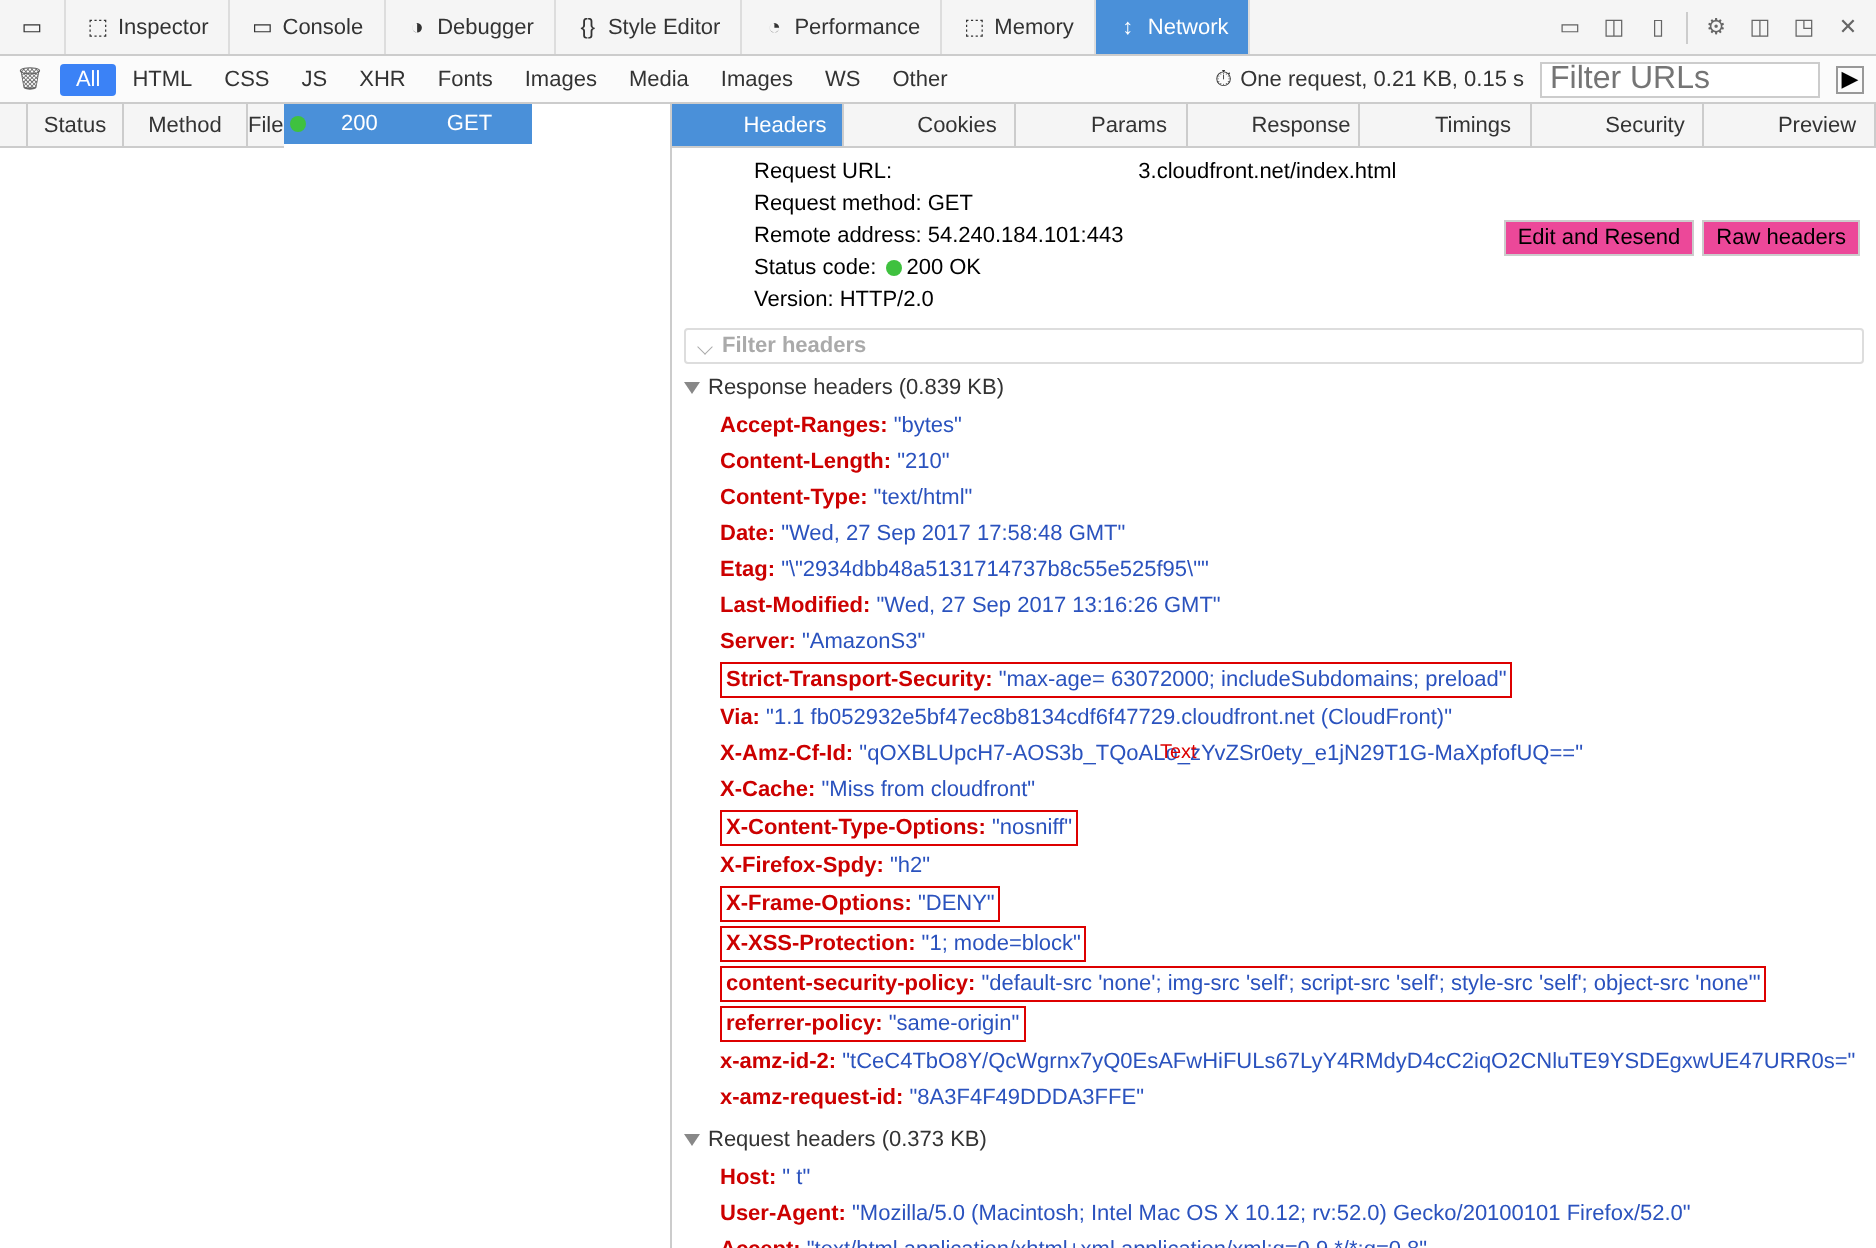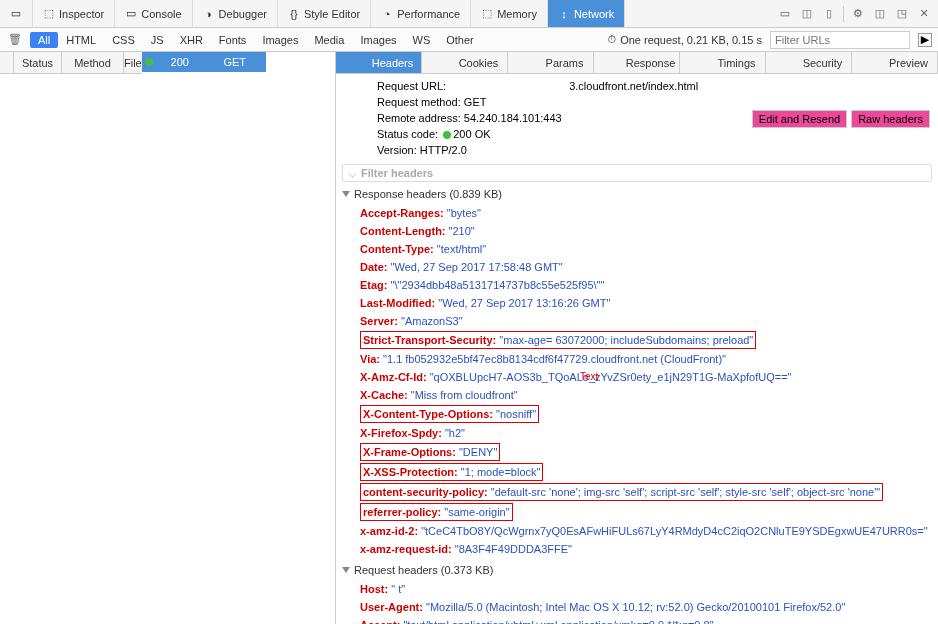--- a/index.html
+++ b/index.html
@@ -11,21 +11,21 @@
 .toolbar-right { margin-left: auto; display: flex; align-items: center; gap: 6px; padding: 0 6px; }
 .tb-icon { width: 16px; height: 16px; display: inline-flex; align-items: center; justify-content: center; color: #666; cursor: pointer; }
 .sep { width: 1px; height: 16px; background: #ccc; }
 
 .filter-bar { display: flex; align-items: center; height: 24px; border-bottom: 1px solid #ccc; background: #fbfbfb; }
 .trash { padding: 0 8px; color: #666; cursor: pointer; }
 .fbtn { padding: 2px 8px; cursor: pointer; color: #333; }
 .fbtn.active { background: #3b82f6; color: #fff; border-radius: 2px; }
 .filter-right { margin-left: auto; display: flex; align-items: center; gap: 8px; padding: 0 6px; }
 .summary { color: #333; display: flex; align-items: center; gap: 4px; }
-.filter-url { width: 140px; height: 18px; border: 1px solid #ccc; padding: 0 4px; font-size: 11px; }
+.filter-url { width: 140px; height: 18px; border: 1px solid #ccc; padding: 0 4px; font-size: 16px; }
 .play { width: 14px; height: 14px; border: 1px solid #999; display: inline-flex; align-items: center; justify-content: center; }
 
 .main { display: flex; height: calc(624px - 28px - 24px); }
 .left { width: 336px; border-right: 1px solid #ccc; display: flex; flex-direction: row; }
 .left-head { display: flex; height: 22px; border-bottom: 1px solid #ccc; background: #f5f5f5; }
 .lh-cell { border-right: 1px solid #ccc; display: flex; align-items: center; justify-content: center; color: #333; }
 .lh-cell:first-child { width: 14px; }
 .lh-cell:nth-child(2) { width: 48px; }
 .lh-cell:nth-child(3) { width: 62px; }
 .lh-cell:nth-child(4) { flex: 1; border-right: none; }

